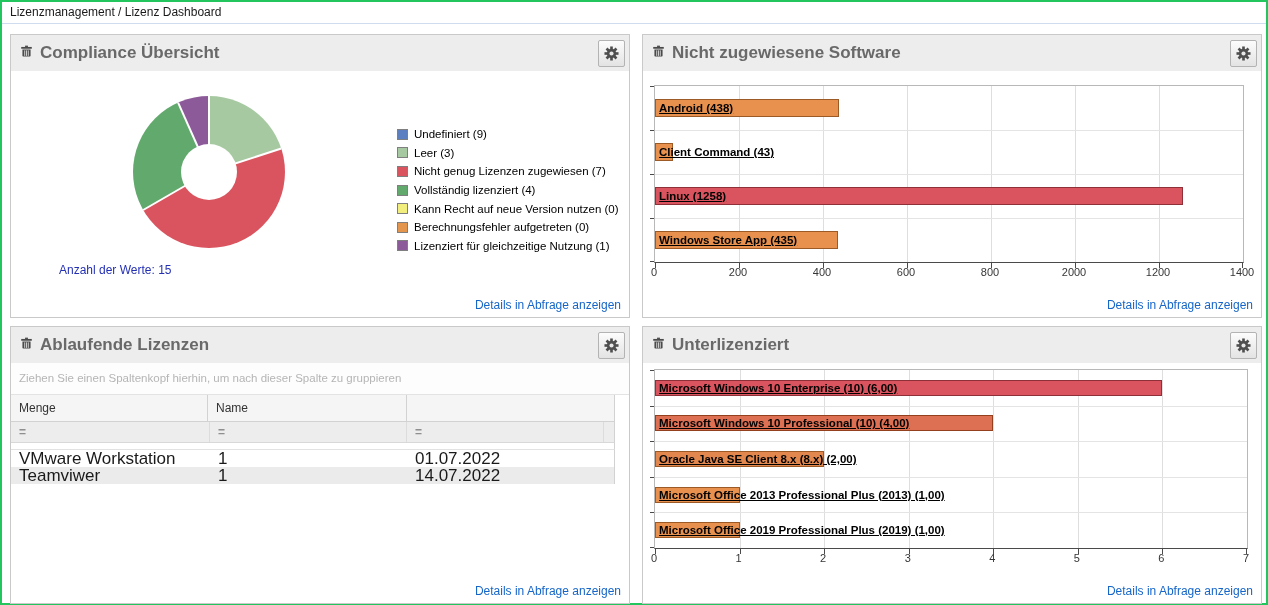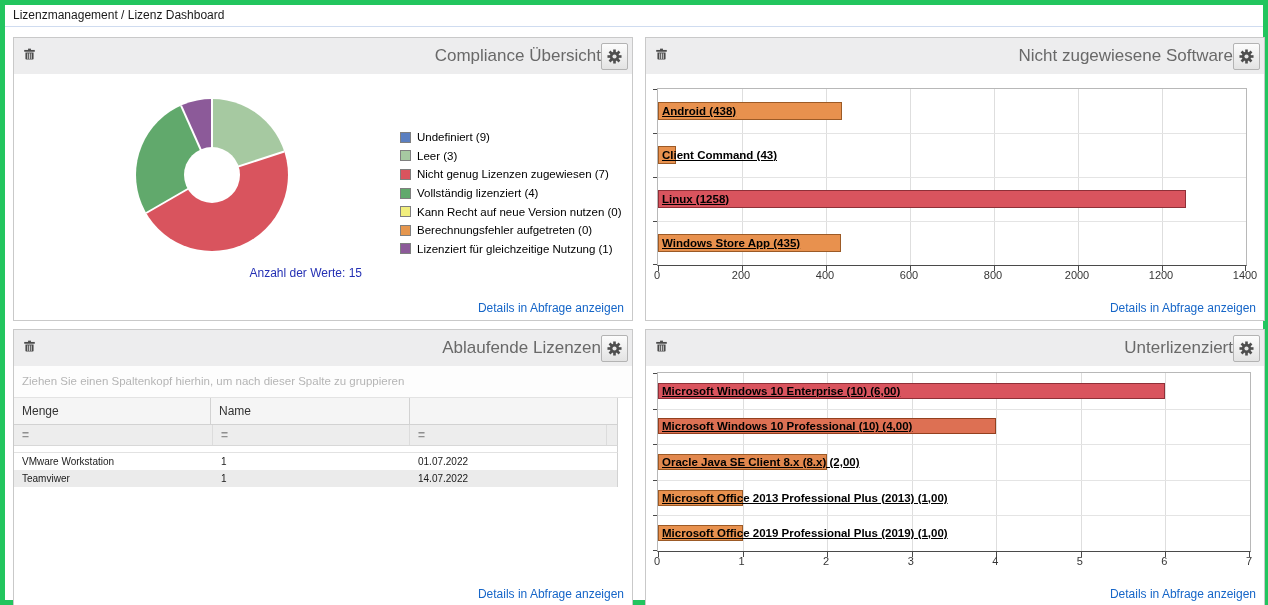--- a/index.html
+++ b/index.html
@@ -2,60 +2,60 @@
 <html><head>
 <meta charset="utf-8">
 <style>
   * { margin:0; padding:0; }
   html,body { background:#fff; }
   body {
     width:1268px; height:605px;
     font-family:"Liberation Sans", sans-serif;
     position:relative; overflow:hidden;
   }
-  .page { position:absolute; inset:0; border:5px solid #22c55e; box-sizing:border-box; background:#fff; }
+  .page { position:absolute; inset:0; border:2px solid #22c55e; box-sizing:border-box; background:#fff; }
 
   
   .breadcrumb {
     position:absolute; top:0; left:0; right:0; height:21px;
     line-height:21px; padding-left:8px; font-size:12px; color:#1a1a1a;
     border-bottom:1px solid #cfdcf0; background:#fff; cursor:pointer;
   }
 
   
   .panel { position:absolute; background:#fff; border:1px solid #c9c9c9; box-sizing:border-box; }
   #panel-compliance   { left:8px;   top:32px;  width:620px; height:284px; }
   #panel-unassigned   { left:640px; top:32px;  width:620px; height:284px; }
   #panel-expiring     { left:8px;   top:324px; width:620px; height:278px; }
   #panel-underlicensed{ left:640px; top:324px; width:620px; height:278px; }
 
   .panel-header {
     height:36px; background:#ededee; display:flex; align-items:center;
     padding:0 4px 0 9px; box-sizing:border-box; cursor:move;
   }
-  .panel-title { font-size:17px; color:#696969; margin-left:7px; flex:1; white-space:nowrap; font-weight:400;text-align:right; }
+  .panel-title { font-size:17px; color:#696969; margin-left:7px; flex:1; white-space:nowrap; font-weight:700; }
   .gear-btn {
     width:27px; height:27px; border:1px solid #b3b3b3; border-radius:2px;
     background:linear-gradient(#fcfcfc,#e3e3e3);
     display:flex; align-items:center; justify-content:center; cursor:pointer;
   }
   .panel-body { position:relative; height:calc(100% - 36px); }
 
   .details-link { position:absolute; right:8px; bottom:5px; font-size:12px; cursor:pointer; text-decoration:none; }
 
   
   .donut { position:absolute; left:122px; top:25px; width:152px; height:152px; border-radius:50%; cursor:pointer; }
   .donut .sep { position:absolute; left:50%; top:0; width:2px; height:50%; transform-origin:50% 100%; background:#fff; }
   .donut .hole { position:absolute; left:50%; top:50%; width:56px; height:56px; margin:-28px 0 0 -28px; background:#fff; border-radius:50%; }
 
   .legend { position:absolute; left:386px; top:54px; }
   .legend-item { display:flex; align-items:center; height:18.6px; font-size:11.5px; color:#000; }
   .swatch { width:11px; height:11px; border:1px solid #7f7f7f; margin-right:6px; box-sizing:border-box; flex:0 0 11px; }
 
-  .summary-note { position:absolute; left:48px; top:192px; width:300px; text-align:right; font-size:12px; }
+  .summary-note { position:absolute; left:48px; top:192px; width:300px; text-align:left; font-size:12px; }
 
   
   .chart { position:absolute; border:1px solid #b8b8b8; border-bottom-color:#4a4a4a; box-sizing:content-box; background:#fff; }
   #unassigned-chart    { left:11px; top:14px; width:588px; height:176px; }
   #underlicensed-chart { left:11px; top:6px;  width:592px; height:178px; }
   .vgrid { position:absolute; top:0; bottom:0; width:1px; background:#dedede; }
   .hgrid { position:absolute; left:0; right:0; height:1px; background:#e4e4e4; }
   .hbar  { position:absolute; left:0; box-sizing:border-box; border:1px solid; cursor:pointer; }
   .bar-label {
     position:absolute; left:4px; transform:translateY(-50%);
@@ -73,21 +73,21 @@
   .grid-hint {
     height:31px; line-height:31px; padding-left:8px; color:#b5b5b5; font-size:11.5px;
     border-bottom:1px solid #e3e3e3; background:#fdfdfd; cursor:default;
   }
   .grid-header, .grid-filter, .grid-row, .grid-spacer { width:604px; box-sizing:border-box; border-right:1px solid #d2d2d2; }
   .grid-header { display:flex; height:27px; background:#f5f5f5; border-bottom:1px solid #d2d2d2; }
   .gh-cell { line-height:26px; padding-left:8px; font-size:12px; color:#333; border-right:1px solid #d2d2d2; box-sizing:border-box; cursor:pointer; white-space:nowrap; overflow:hidden; }
   .grid-filter { display:flex; height:21px; background:#ededed; border-bottom:1px solid #d8d8d8; }
   .gf-cell { line-height:20px; padding-left:8px; font-size:12px; font-weight:bold; color:#8f8f8f; border-right:1px solid #dcdcdc; box-sizing:border-box; cursor:pointer; }
   .grid-spacer { height:7px; border-bottom:1px solid #e2e2e2; background:#fff; }
-  .grid-row { display:flex; height:17px; align-items:center; font-size:10px; color:#1a1a1a; cursor:pointer; background:#fff; }
+  .grid-row { display:flex; height:17px; align-items:center; font-size:17px; color:#1a1a1a; cursor:pointer; background:#fff; }
   .grid-row.alt { background:#ebebeb; }
   .gr-cell { padding-left:8px; box-sizing:border-box; white-space:nowrap; overflow:hidden; }
   .w-name  { width:199px; } .w-menge { width:197px; } .w-datum { width:197px; } .w-extra { flex:1; border-right:none !important; }
 </style>
 </head>
 <body>
 
 <div class="page">
 
   <div class="breadcrumb">Lizenzmanagement / Lizenz Dashboard</div>

